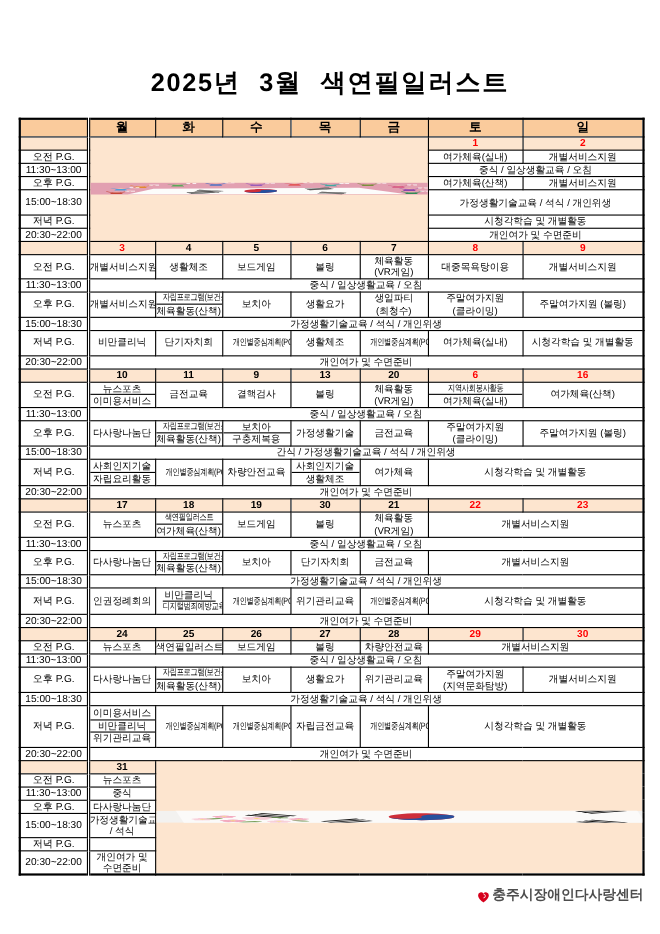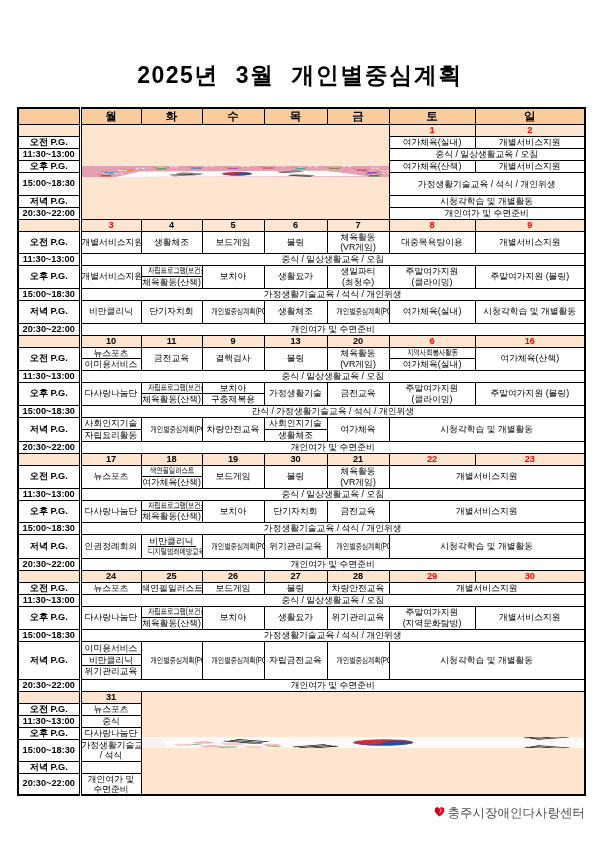--- a/index.html
+++ b/index.html
@@ -5,40 +5,40 @@
   html,body{margin:0;padding:0}
   body{width:600px;height:849px;background:#fff;position:relative;
        font-family:"Liberation Sans","DejaVu Sans",sans-serif;color:#000}
   .title{position:absolute;top:60px;left:0;width:100%;text-align:center;
          font-size:23px;font-weight:bold;letter-spacing:1.5px;word-spacing:9px}
   table.cal{position:absolute;top:107px;left:17px;width:567px;
             border-collapse:collapse;table-layout:fixed;border:2px solid #000}
   .cal td{border:1px solid #000;text-align:center;vertical-align:middle;
           font-size:8.8px;line-height:1.18;padding:0;overflow:hidden;word-break:keep-all}
   .cal tr.hdr td{background:#FACB9C;font-weight:bold;font-size:11.5px;height:15px}
-  .cal td.tc{font-weight:bold;font-size:9.2px}
+  .cal td.tc{font-weight:normal;font-size:9.2px}
   .cal tr.dr td{background:#FDE5CF;font-weight:bold;font-size:9.2px;height:11px}
   .cal td.dl{border-left:3px double #000}
   .cal td.hol{color:#FF0000}
   .stk div{padding:0}
   .stk div + div{border-top:1px solid #000}
   span.sq{display:inline-block;transform:scaleX(.78);transform-origin:50% 50%;
           white-space:nowrap;font-size:8.4px;letter-spacing:-.3px}
   div.sq{transform:scaleX(.8);transform-origin:50% 50%;white-space:nowrap;
          font-size:8.2px;letter-spacing:-.3px}
   td.img-cell{padding:0;background:#fff}
   td.img-cell svg{display:block;width:100%;height:100%}
-  .footer{position:absolute;top:805px;right:15px;display:flex;align-items:flex-start;
-          gap:2px;font-size:12.5px;font-weight:normal;color:#4d4d4d}
+  .footer{position:absolute;top:805px;right:15px;display:flex;align-items:flex-end;
+          gap:2px;font-size:12.5px;font-weight:bold;color:#4d4d4d}
   .footer svg{display:block}
 </style>
 </head>
 <body>
 
-<div class="title">2025년 3월 개인별중심계획</div>
+<div class="title">2025년 3월 색연필일러스트</div>
 
 <table class="cal">
 <colgroup>
 <col style="width:62px">
       <col style="width:61px">
       <col style="width:61px">
       <col style="width:62px">
 <col style="width:63px">
       <col style="width:62px">
       <col style="width:86px">

